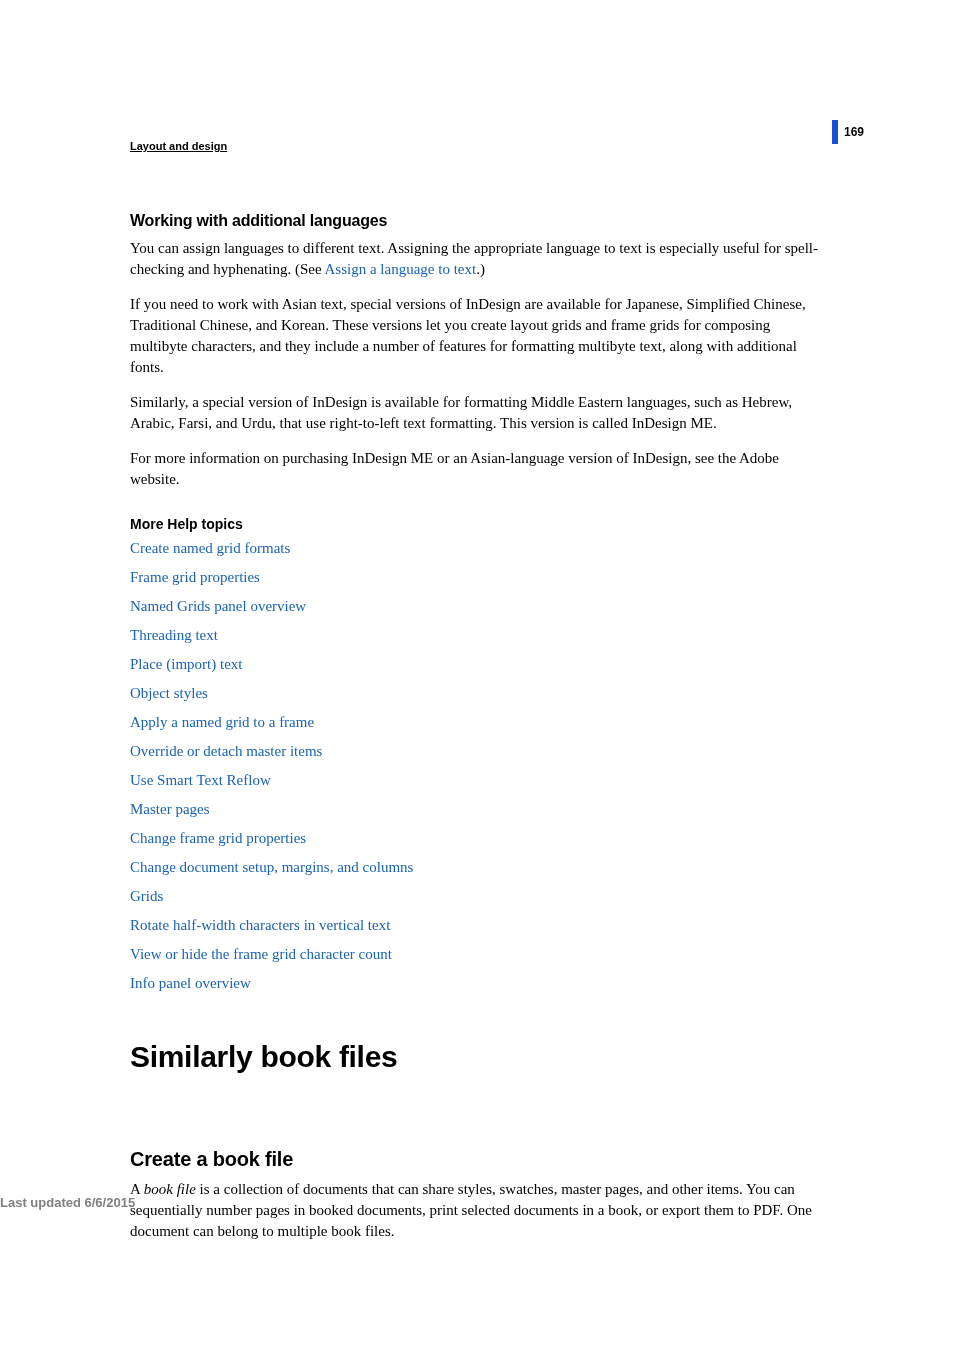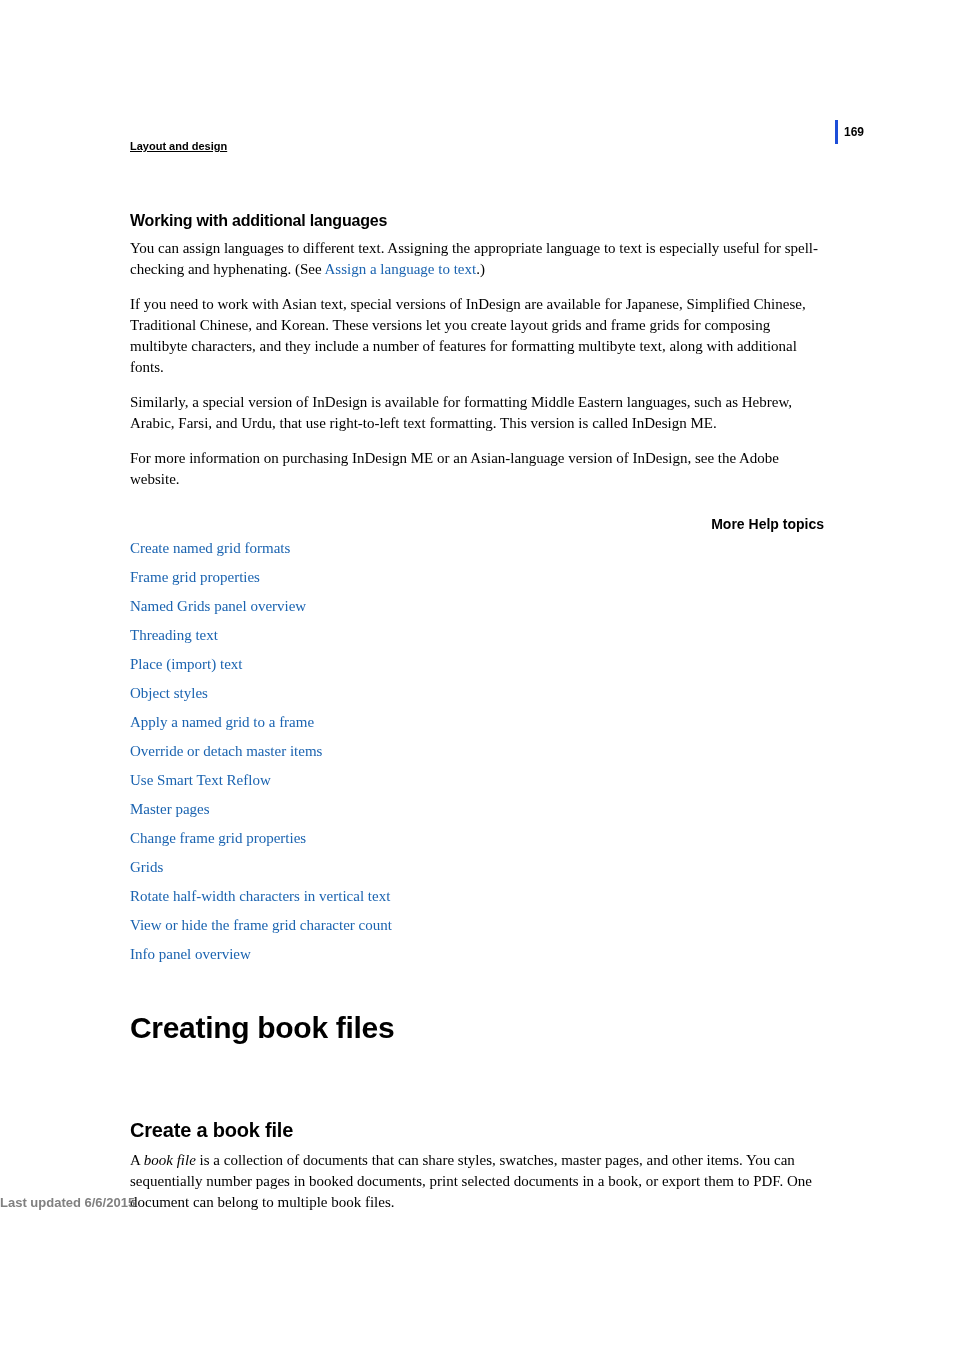--- a/index.html
+++ b/index.html
@@ -1,23 +1,23 @@
 <!DOCTYPE html>
 <html><head>
 <meta charset="utf-8">
 <style>
   * { margin: 0; padding: 0; box-sizing: border-box; }
   html, body { width: 954px; height: 1350px; background: #fff; font-family: "Minion Pro", Georgia, "Times New Roman", serif; color: #000; }
   .page { position: relative; width: 954px; height: 1350px; padding: 140px 130px 0 130px; }
-  .page-num { position: absolute; top: 120px; right: 90px; font-family: "Myriad Pro", "Segoe UI", Helvetica, Arial, sans-serif; font-weight: 700; font-size: 12px; border-left: 3px solid #1d4ed8; padding: 5px 0 5px 6px; }
+  .page-num { position: absolute; top: 120px; right: 90px; font-family: "Myriad Pro", "Segoe UI", Helvetica, Arial, sans-serif; font-weight: 700; font-size: 12px; border-left: 6px solid #1d4ed8; padding: 5px 0 5px 6px; }
   .section-label { font-family: "Myriad Pro", "Segoe UI", Helvetica, Arial, sans-serif; font-weight: 700; font-size: 11px; margin-bottom: 60px; text-decoration: underline; }
   .h2 { font-family: "Myriad Pro", "Segoe UI", Helvetica, Arial, sans-serif; font-weight: 700; font-size: 16px; margin-bottom: 8px; letter-spacing: -0.2px; }
   .para { font-size: 15px; line-height: 1.4; margin-bottom: 14px; }
   .link { color: #1a63b0; }
-  .subhead { font-family: "Myriad Pro", "Segoe UI", Helvetica, Arial, sans-serif; font-weight: 700; font-size: 14px; margin-top: 26px; margin-bottom: 8px; text-align: right; }
+  .subhead { font-family: "Myriad Pro", "Segoe UI", Helvetica, Arial, sans-serif; font-weight: 700; font-size: 14px; margin-top: 26px; margin-bottom: 8px; }
   .linklist a { display: block; color: #1a63b0; font-size: 15px; margin-bottom: 12px; text-decoration: none; }
   .h1 { font-family: "Myriad Pro", "Segoe UI", Helvetica, Arial, sans-serif; font-weight: 700; font-size: 30px; margin-top: 48px; margin-bottom: 74px; letter-spacing: -0.3px; }
   .h2b { font-family: "Myriad Pro", "Segoe UI", Helvetica, Arial, sans-serif; font-weight: 700; font-size: 20px; margin-bottom: 8px; letter-spacing: -0.2px; margin-top: 41px; }
   .italic { font-style: italic; }
   .footer { position: absolute; bottom: 140px; left: 0; width: 954px; font-family: "Myriad Pro", "Segoe UI", Helvetica, Arial, sans-serif; font-weight: 600; font-size: 13px; color: #808080; }
 </style>
 </head>
 <body>
 
 <div class="page">
@@ -45,27 +45,28 @@
     <a>Frame grid properties</a>
     <a>Named Grids panel overview</a>
     <a>Threading text</a>
     <a>Place (import) text</a>
     <a>Object styles</a>
     <a>Apply a named grid to a frame</a>
     <a>Override or detach master items</a>
     <a>Use Smart Text Reflow</a>
     <a>Master pages</a>
     <a>Change frame grid properties</a>
+    <a>Change document setup, margins, and columns</a>
     <a>Grids</a>
     <a>Rotate half-width characters in vertical text</a>
     <a>View or hide the frame grid character count</a>
     <a>Info panel overview</a>
   </div>
 
-  <div class="h1">Creating book files</div>
+  <div class="h1">Similarly book files</div>
 
   <div class="h2b">Create a book file</div>
 
   <p class="para">
     <span>A </span><span class="italic">book file</span><span> is a collection of documents that can share styles, swatches, master pages, and other items. You can sequentially number pages in booked documents, print selected documents in a book, or export them to PDF. One document can belong to multiple book files.</span>
   </p>
 
   <div class="footer">Last updated 6/6/2015</div>
 
 </div>

